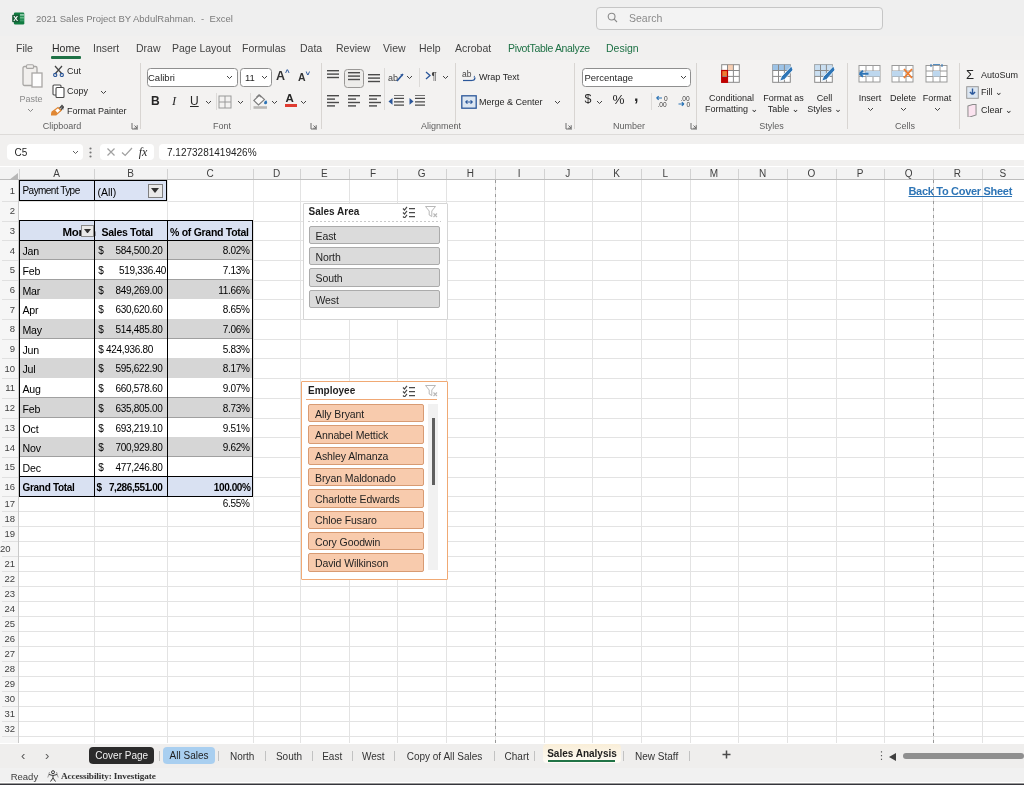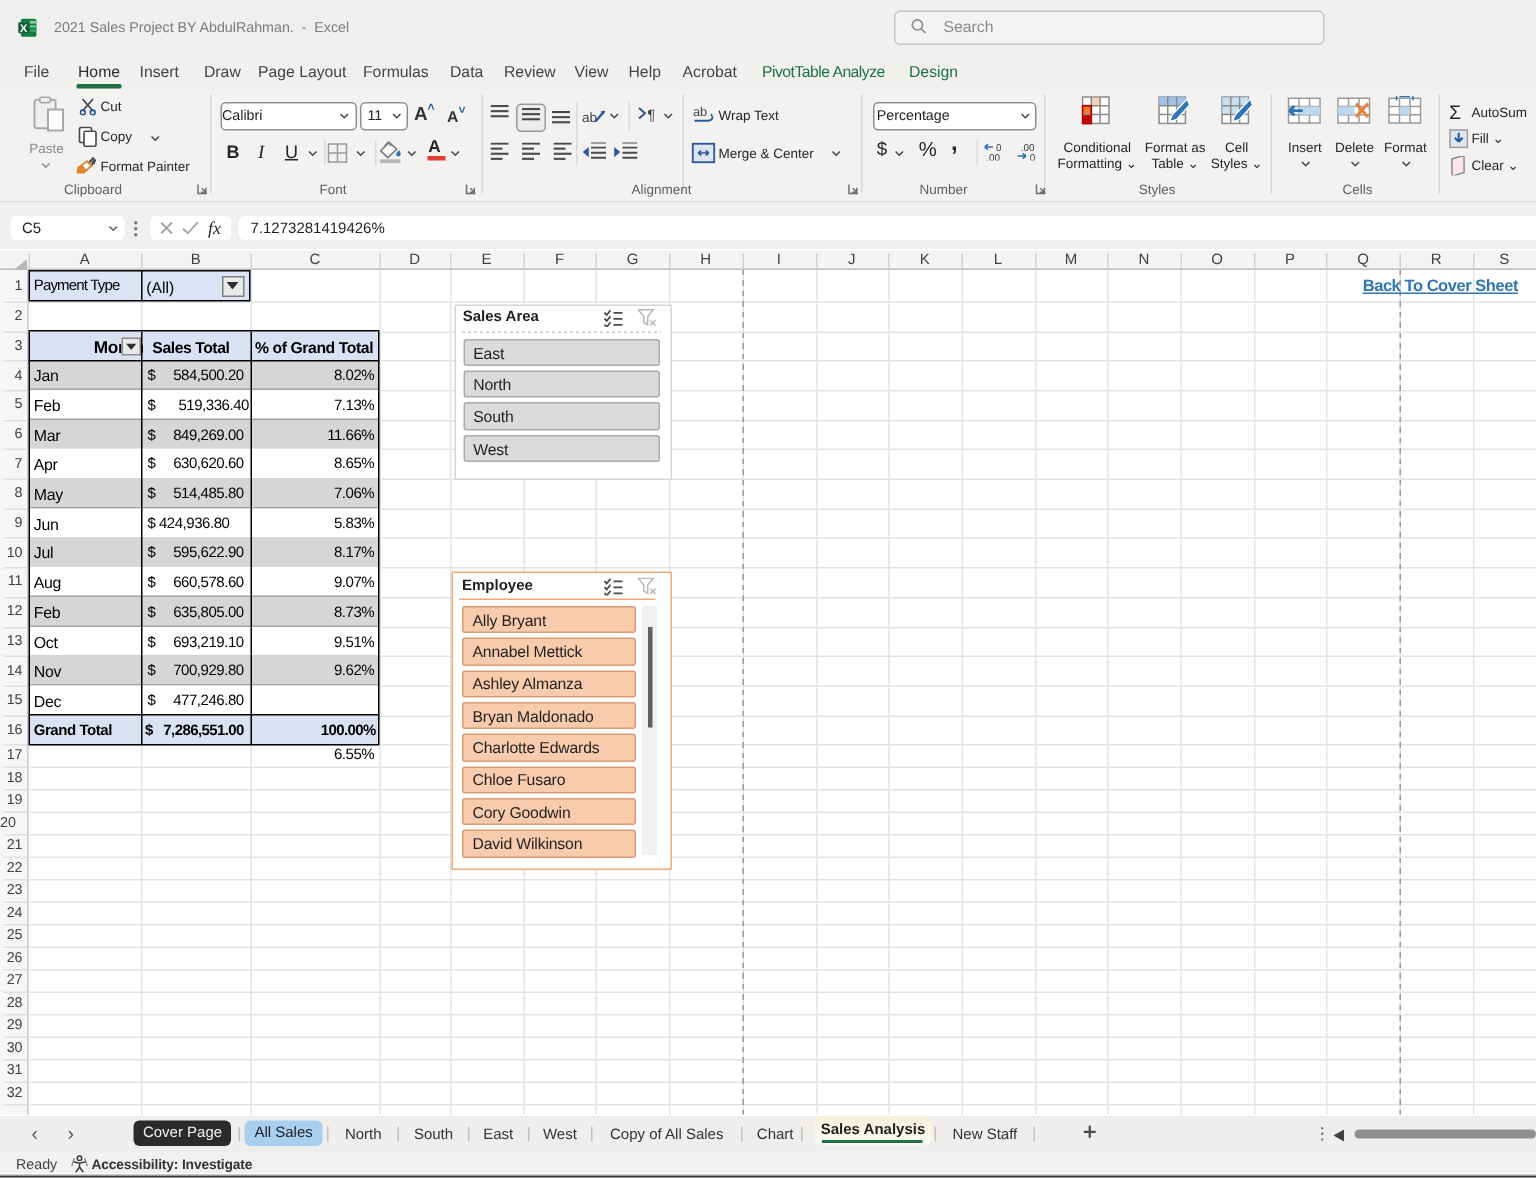--- a/index.html
+++ b/index.html
@@ -675,14 +675,14 @@
     <path d="M7 0 L0 4 L7 8 Z" fill="#3f3f3f"></path>
   </svg>
 <div class="abs" style="left:903px;top:753.3px;width:121px;height:5.3px;background:#8f8f8f;border-radius:3px;"></div>
 <div class="abs" style="left:0;top:767.7px;width:1024px;height:14.799999999999955px;background:#f1f1f1;"></div>
 <div class="abs" style="left:10.7px;top:770.8px;font-size:9.5px;color:#404040;">Ready</div>
 <svg class="abs" style="left:47px;top:769.5px" width="12" height="12" viewBox="0 0 12 12">
 <circle cx="6" cy="2.2" r="1.5" fill="none" stroke="#3a3a3a" stroke-width="1"></circle>
 <path d="M2 4.5 L6 5.5 L10 4.5 M6 5.5 V8 M6 8 L3.5 11.5 M6 8 L8.5 11.5" fill="none" stroke="#3a3a3a" stroke-width="1"></path>
 <path d="M0.8 7.5 L2.5 2 M11.2 7.5 L9.5 2" fill="none" stroke="#3a3a3a" stroke-width="0.8" opacity="0.6"></path>
   </svg>
-<div class="abs" style="left:61px;top:770.5px;font-size:9.2px;letter-spacing:-0.1px;font-weight:bold;color:#333;">Accessibility: Investigate</div>
+<div class="abs" style="left:61px;top:770.5px;font-size:9.2px;letter-spacing:-0.1px;font-weight:bold;color:#333;font-family:Liberation Serif, serif;">Accessibility: Investigate</div>
 <div class="abs" style="left:0;top:782.5px;width:1024px;height:1px;background:#9a9a9a;"></div>
 <div class="abs" style="left:0;top:783.5px;width:1024px;height:1.5px;background:#35353b;"></div>
 </body></html>

